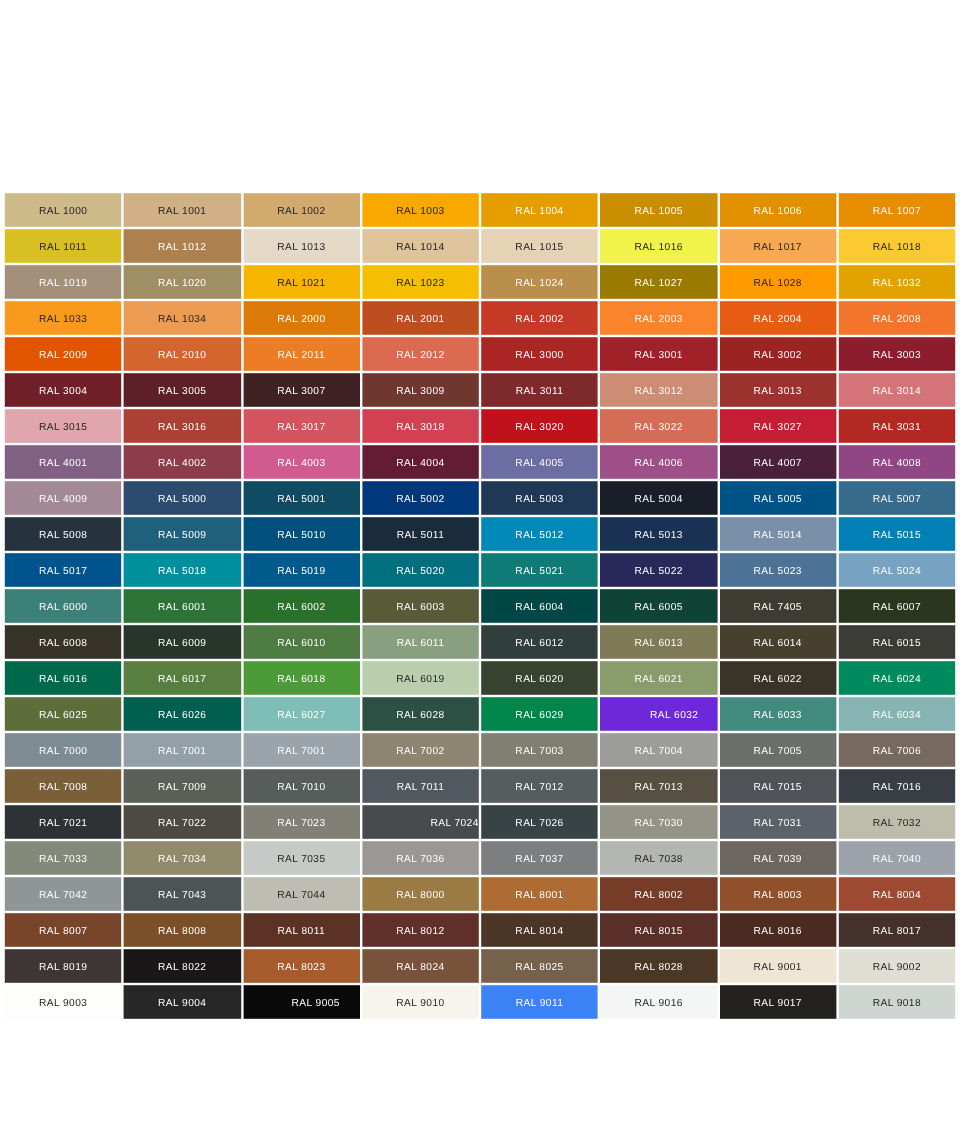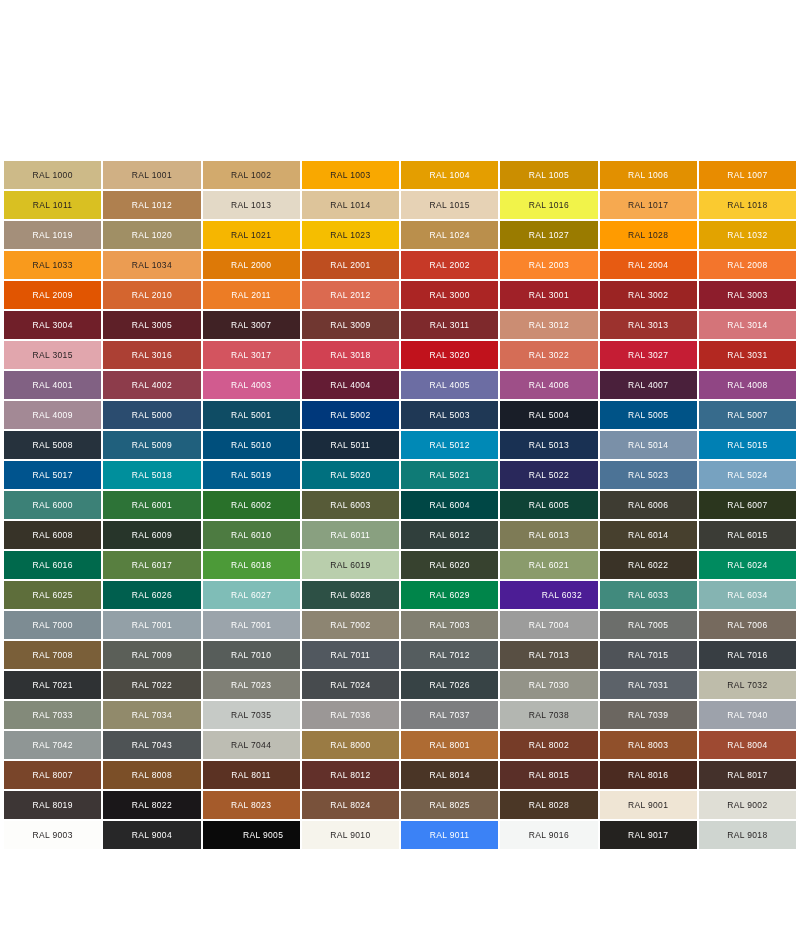--- a/index.html
+++ b/index.html
@@ -329,21 +329,21 @@
       <div class="swatch light-text" title="RAL 6003" style="background-color: rgb(87, 91, 56);">
         <span class="swatch-label">RAL 6003</span>
       </div>
       <div class="swatch light-text" title="RAL 6004" style="background-color: rgb(0, 71, 69);">
         <span class="swatch-label">RAL 6004</span>
       </div>
       <div class="swatch light-text" title="RAL 6005" style="background-color: rgb(15, 67, 54);">
         <span class="swatch-label">RAL 6005</span>
       </div>
       <div class="swatch light-text" title="RAL 6006" style="background-color: rgb(62, 60, 50);">
-        <span class="swatch-label">RAL 6006</span>
+        <span class="swatch-label">RAL 7405</span>
       </div>
       <div class="swatch light-text" title="RAL 6007" style="background-color: rgb(43, 54, 30);">
         <span class="swatch-label">RAL 6007</span>
       </div>
       <div class="swatch light-text" title="RAL 6008" style="background-color: rgb(55, 51, 40);">
         <span class="swatch-label">RAL 6008</span>
       </div>
       <div class="swatch light-text" title="RAL 6009" style="background-color: rgb(39, 53, 42);">
         <span class="swatch-label">RAL 6009</span>
       </div>
@@ -397,21 +397,21 @@
       </div>
       <div class="swatch light-text" title="RAL 6027" style="background-color: rgb(127, 189, 183);">
         <span class="swatch-label">RAL 6027</span>
       </div>
       <div class="swatch light-text" title="RAL 6028" style="background-color: rgb(45, 80, 69);">
         <span class="swatch-label">RAL 6028</span>
       </div>
       <div class="swatch light-text" title="RAL 6029" style="background-color: rgb(0, 133, 74);">
         <span class="swatch-label">RAL 6029</span>
       </div>
-      <div class="swatch light-text" title="RAL 6032" style="background-color: #4c1d95; padding-left: 26px;">
+      <div class="swatch light-text" title="RAL 6032" style="background-color: #6d28d9; padding-left: 26px;">
         <span class="swatch-label">RAL 6032</span>
       </div>
       <div class="swatch light-text" title="RAL 6033" style="background-color: rgb(65, 138, 125);">
         <span class="swatch-label">RAL 6033</span>
       </div>
       <div class="swatch light-text" title="RAL 6034" style="background-color: rgb(133, 180, 178);">
         <span class="swatch-label">RAL 6034</span>
       </div>
       <div class="swatch light-text" title="RAL 7000" style="background-color: rgb(125, 140, 147);">
         <span class="swatch-label">RAL 7000</span>
@@ -463,21 +463,21 @@
       </div>
       <div class="swatch light-text" title="RAL 7021" style="background-color: rgb(47, 50, 52);">
         <span class="swatch-label">RAL 7021</span>
       </div>
       <div class="swatch light-text" title="RAL 7022" style="background-color: rgb(76, 74, 67);">
         <span class="swatch-label">RAL 7022</span>
       </div>
       <div class="swatch light-text" title="RAL 7023" style="background-color: rgb(128, 128, 118);">
         <span class="swatch-label">RAL 7023</span>
       </div>
-      <div class="swatch light-text" title="RAL 7024" style="background-color: rgb(71, 75, 78);">
+      <div class="swatch light-text" title="RAL 7024" style="background-color: rgb(71, 75, 78); justify-content: flex-end;">
         <span class="swatch-label">RAL 7024</span>
       </div>
       <div class="swatch light-text" title="RAL 7026" style="background-color: rgb(55, 67, 69);">
         <span class="swatch-label">RAL 7026</span>
       </div>
       <div class="swatch light-text" title="RAL 7030" style="background-color: rgb(147, 147, 136);">
         <span class="swatch-label">RAL 7030</span>
       </div>
       <div class="swatch light-text" title="RAL 7031" style="background-color: rgb(92, 98, 105);">
         <span class="swatch-label">RAL 7031</span>

